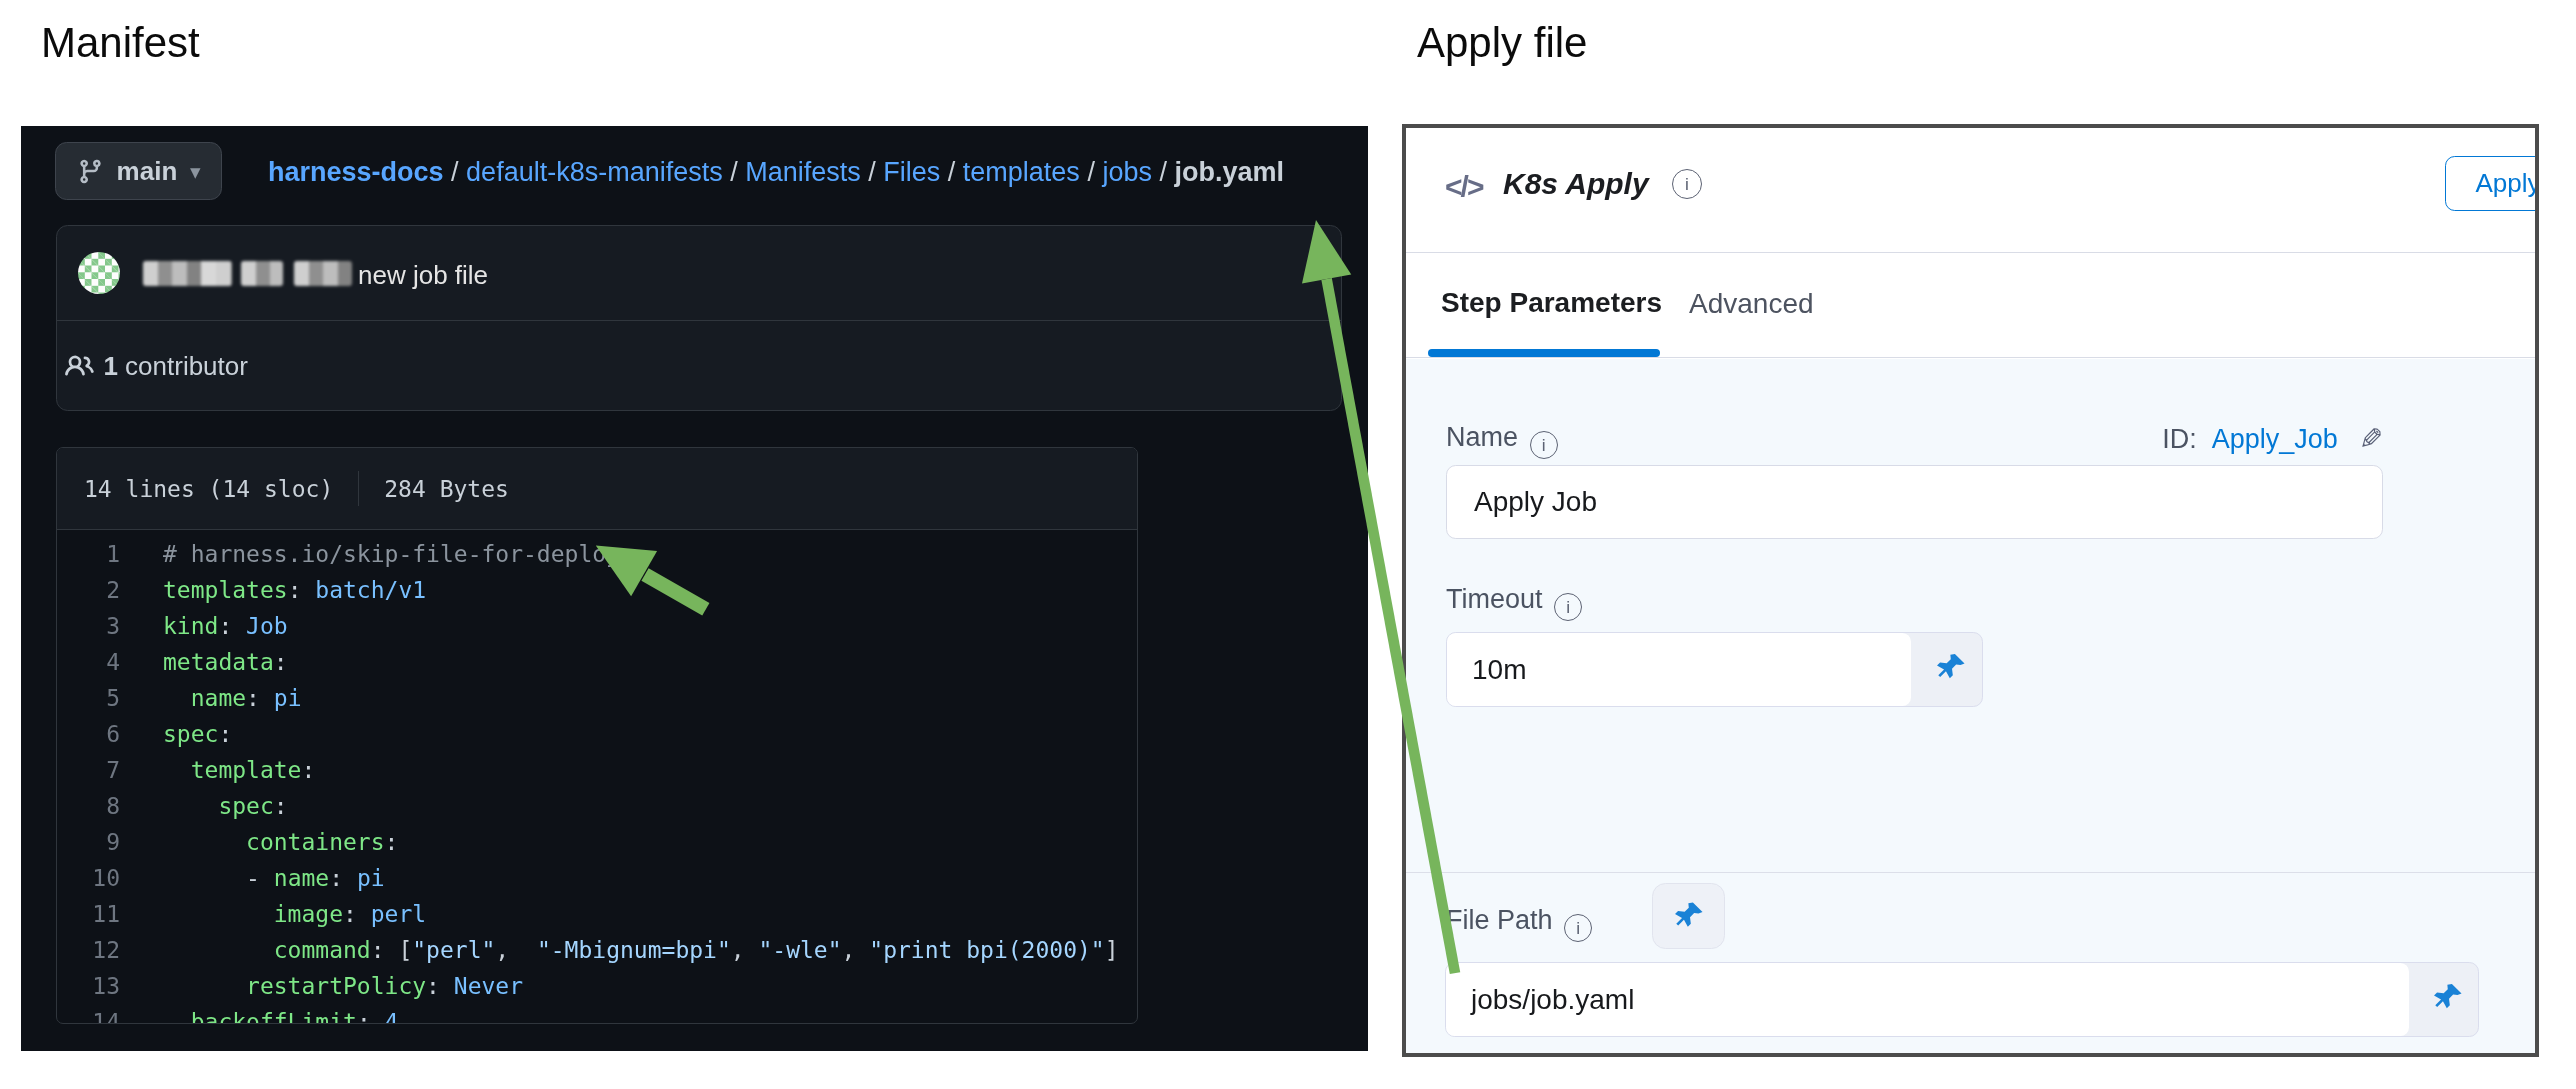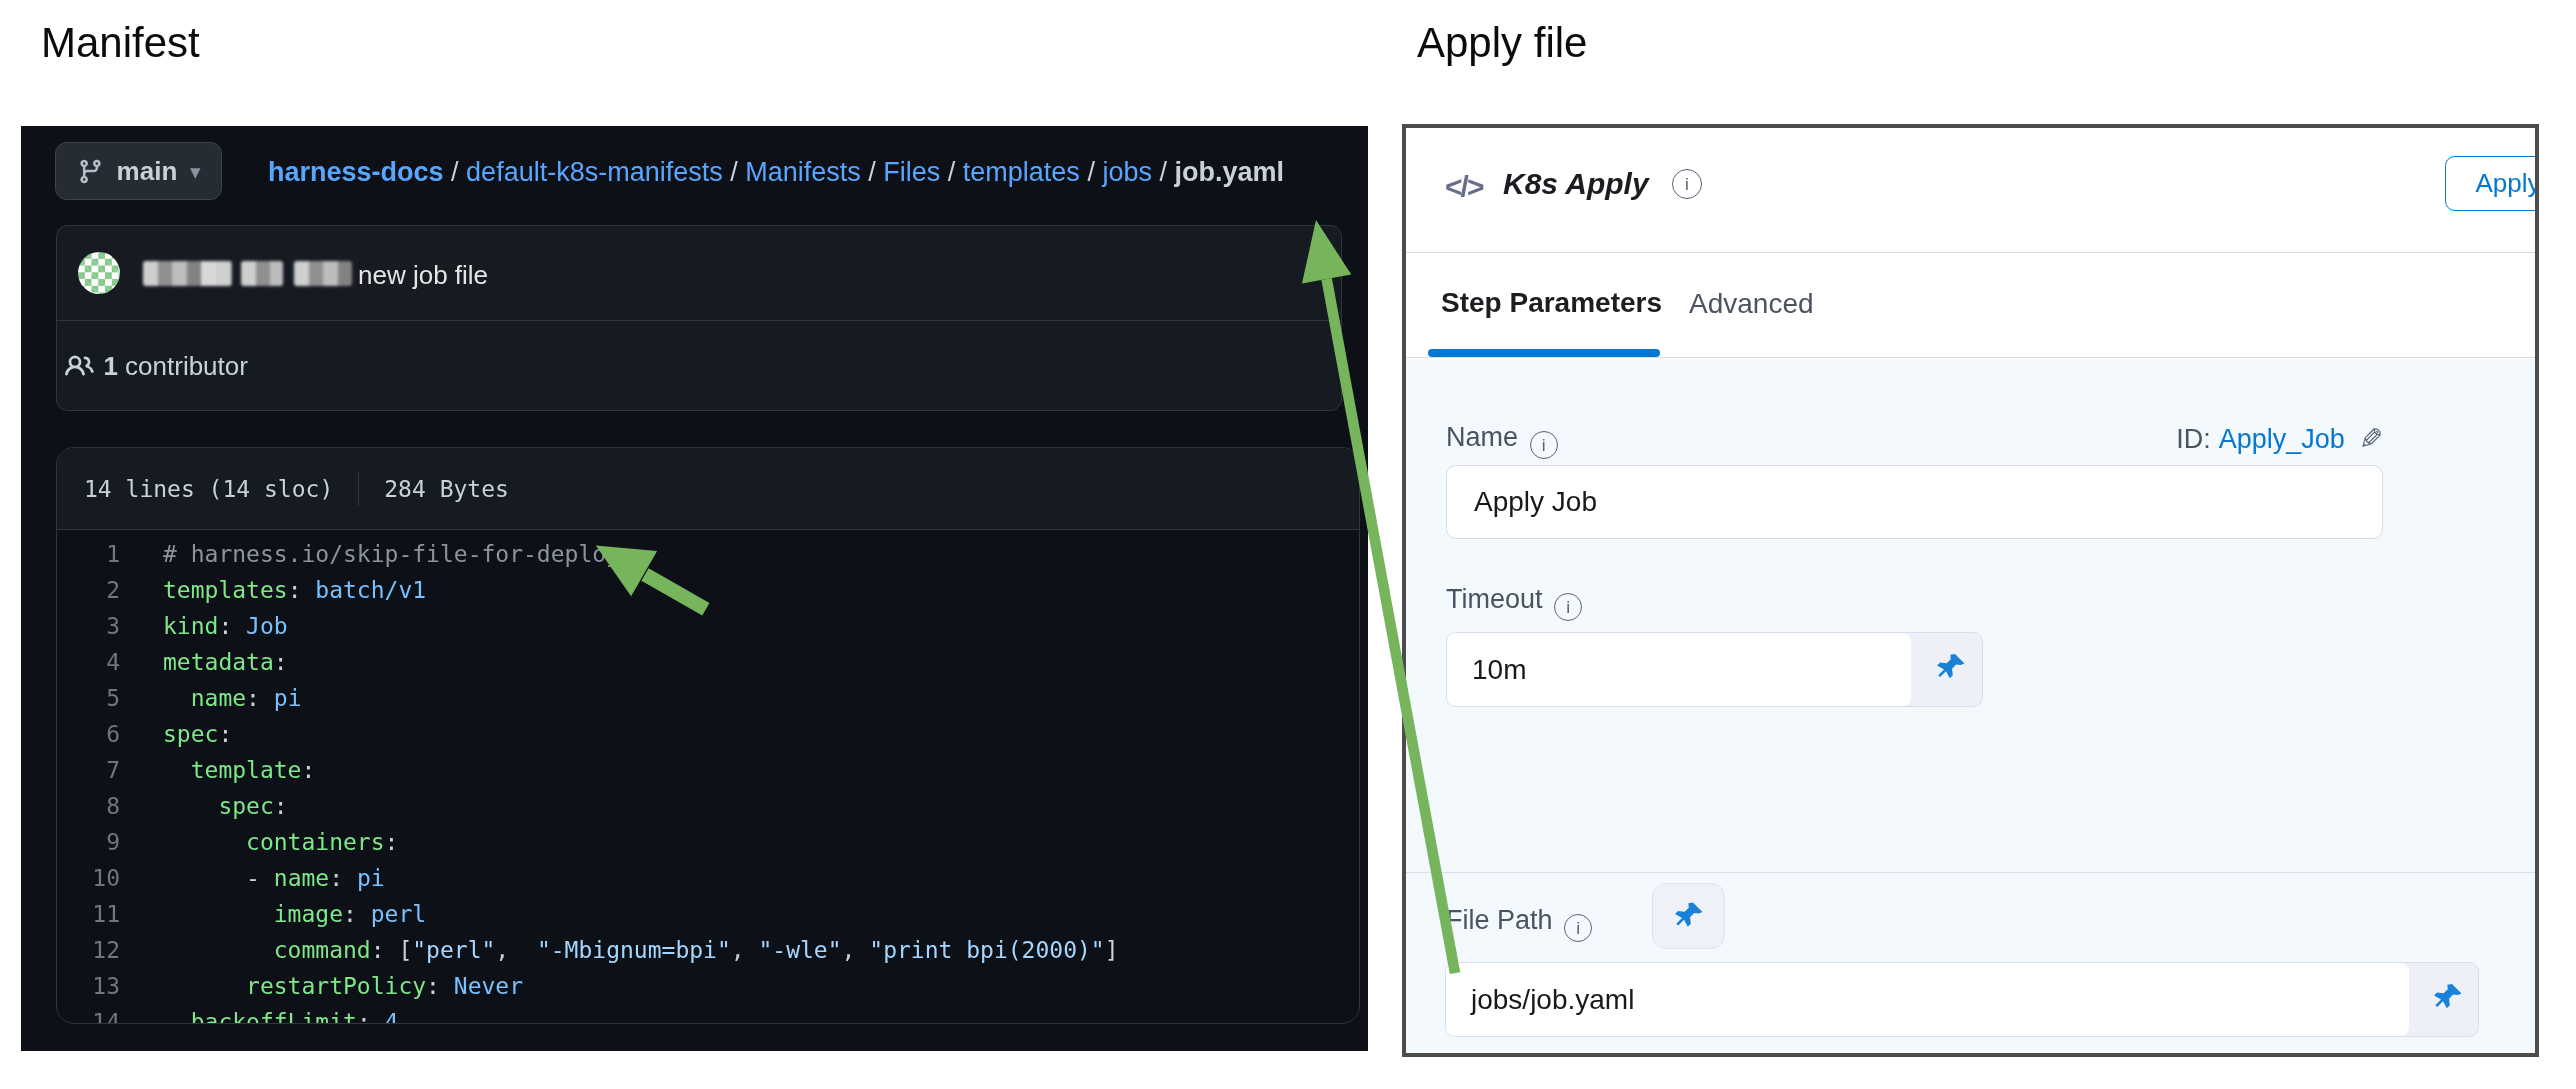--- a/index.html
+++ b/index.html
@@ -31,21 +31,21 @@
                        linear-gradient(45deg,#84c88b 25%,transparent 25%,transparent 75%,#84c88b 75%);
       background-position:0 0,6.8px 6.8px;background-size:13.5px 13.5px;}
   .blur-name{position:absolute;top:35px;height:25px;border-radius:2.9px;filter:blur(1.4px);
       background:repeating-linear-gradient(90deg,#cfcfcf 0 15.4px,#8f8f8f 15.4px 29px,#bdbdbd 29px 44px,#828282 44px 58px,#d8d8d8 58px 73px);}
   .commit-msg{position:absolute;left:301px;top:34px;font-size:26px;color:#e5e5e5;}
   .commit-div{position:absolute;left:0;right:0;top:94px;border-top:1.9px solid #30363d;}
   .contrib-row{position:absolute;left:0;top:96px;right:0;bottom:0;display:flex;align-items:center;padding-left:7.7px;gap:9.7px;}
   .contrib-row .txt{font-size:26px;color:#c9d1d9;}
   .contrib-row .txt b{font-weight:700;}
 
-  .file-box{left:35px;top:321px;width:1304px;height:577px;border:1.9px solid #30363d;border-radius:18px;
+  .file-box{left:35px;top:321px;width:1082px;height:577px;border:1.9px solid #30363d;border-radius:7px;
       box-sizing:border-box;background:#0d1117;overflow:hidden;}
   .file-head{position:absolute;left:0;top:0;right:0;height:81px;background:#161b22;border-bottom:1.9px solid #30363d;
       display:flex;align-items:center;padding-left:27px;gap:0;
       font-family:"DejaVu Sans Mono","Liberation Mono",monospace;font-size:23px;color:#c9d1d9;}
   .file-head .vdiv{width:0;border-left:1.9px solid #30363d;height:35px;margin:0 25px;}
   #code-lines{position:absolute;left:0;top:88px;right:0;bottom:0;
       font-family:"DejaVu Sans Mono","Liberation Mono",monospace;font-size:23px;}
   .code-line{height:36px;line-height:36px;white-space:pre;}
   .ln{display:inline-block;width:63px;text-align:right;color:#6e7681;cursor:pointer;}
   .lt{margin-left:43px;}
@@ -70,21 +70,21 @@
   .hn-div1{left:0;right:0;top:124px;height:0;border-top:1.9px solid #d9dce6;}
   .tab{cursor:pointer;}
   #tab-step{left:35px;top:159px;font-size:28px;font-weight:700;color:#1c1e21;}
   #tab-adv{left:283px;top:160px;font-size:28px;font-weight:400;color:#4d5360;}
   .tab-underline{left:22px;top:221px;width:232px;height:7.7px;border-radius:3.9px;background:#0278d5;}
   .tab-border{left:0;right:0;top:229px;height:0;border-top:1.9px solid #d9dce6;}
   .hn-content{left:0;right:0;top:231px;bottom:0;background:#f4f9fd;}
 
   .fld-label{font-size:27px;color:#4b5362;white-space:nowrap;}
   .name-label{left:40px;top:63px;}
-  .id-row{right:152px;top:63px;font-size:27px;display:flex;align-items:center;gap:8px;}
+  .id-row{right:152px;top:63px;font-size:27px;display:flex;align-items:center;gap:15px;}
   .id-prefix{color:#4b5362;}
   .id-value{color:#0278d5;cursor:pointer;}
   .pencil{display:inline-block;transform:scaleX(-1);color:#596077;font-size:29px;margin-left:5.8px;cursor:pointer;}
   .text-input{background:#fff;border:1.9px solid #d8dbe7;border-radius:9.7px;box-sizing:border-box;
       font-size:28px;color:#17191c;display:flex;align-items:center;padding-left:27px;}
   .name-input{left:40px;top:106px;width:937px;height:74px;}
   .timeout-label{left:40px;top:225px;}
   .pin-widget{background:#edf0f6;border:1.9px solid #dadded;border-radius:9.7px;box-sizing:border-box;}
   .pin-widget .white{position:absolute;left:0;top:0;bottom:0;background:#fff;border-radius:8.7px;
       display:flex;align-items:center;padding-left:25px;font-size:28px;color:#17191c;}

